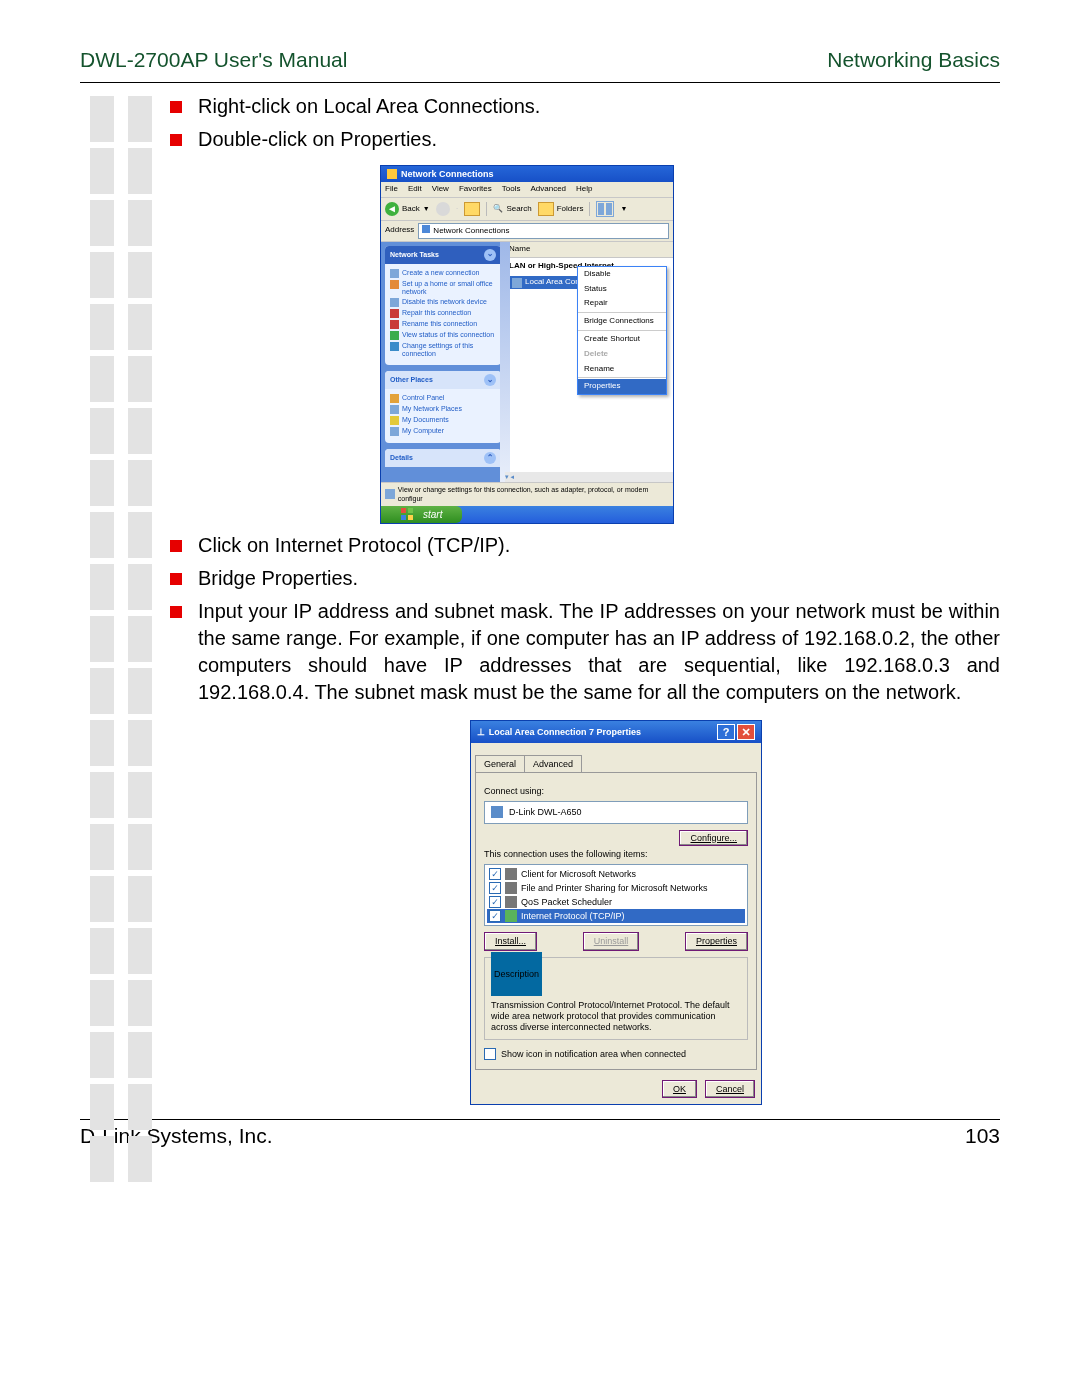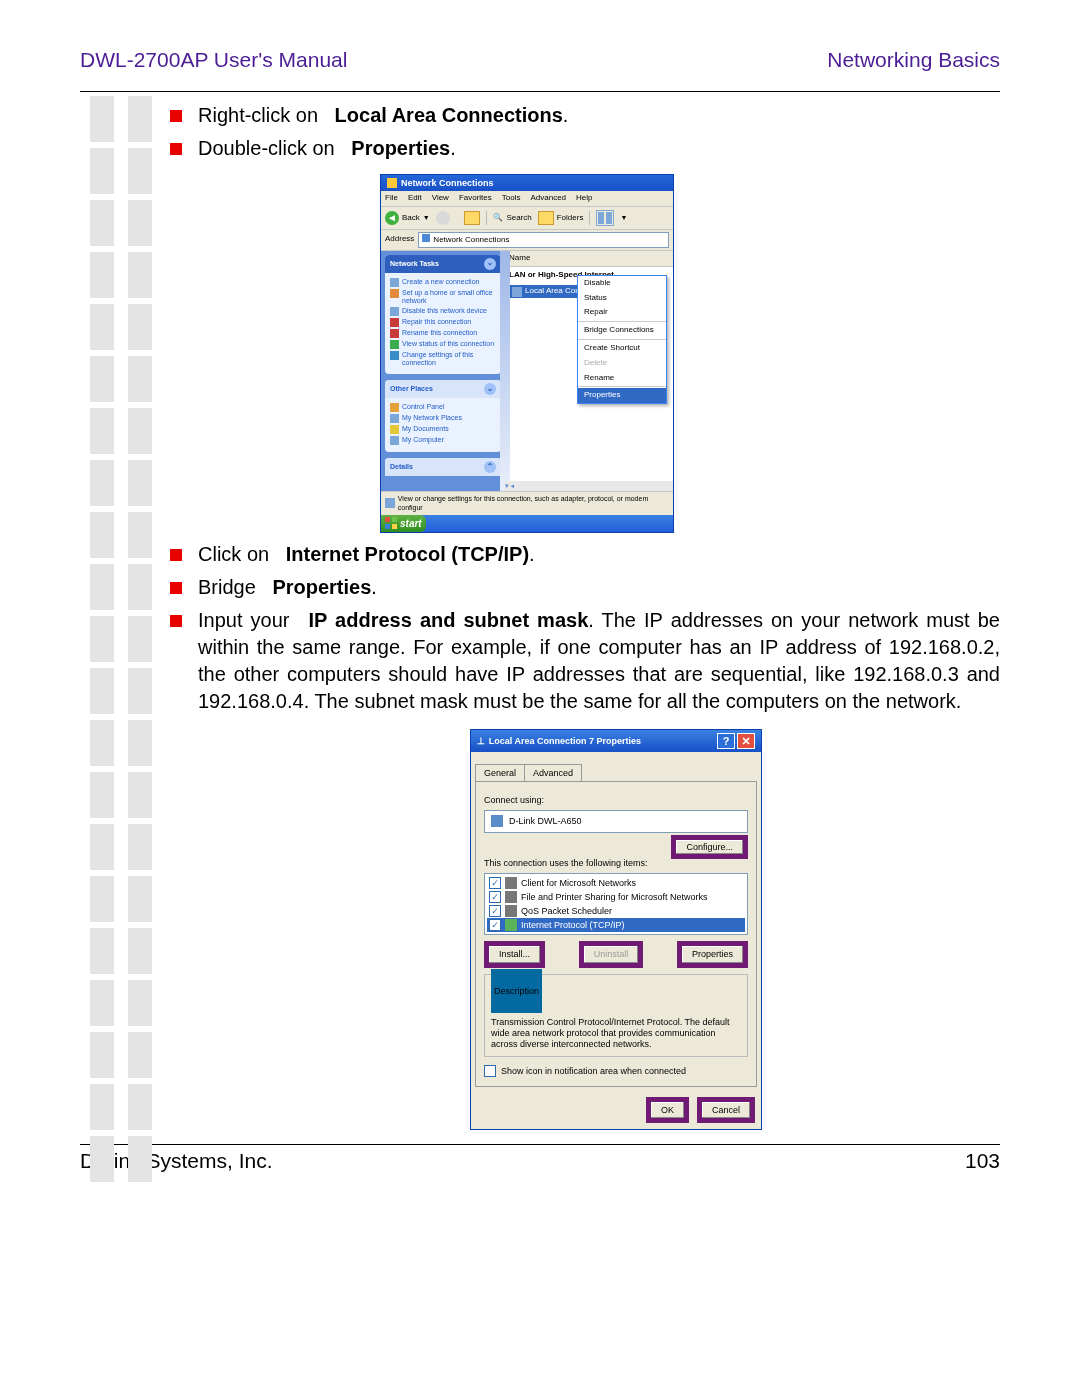--- a/index.html
+++ b/index.html
@@ -10,25 +10,25 @@
     width: 1080px;
   }
   .page {
     padding: 48px 80px 40px 80px;
     box-sizing: border-box;
   }
   .top-bar {
     display: flex;
     justify-content: space-between;
     border-bottom: 1px solid #000;
-    padding-bottom: 19px;
+    padding-bottom: 10px;
     margin-bottom: 10px;
     font-family: Arial, sans-serif;
     font-size: 21px;
-    color: #4c1d95;
+    color: #14532d;
   }
   .decor-col {
     position: absolute;
     left: 90px;
     top: 96px;
     width: 56px;
     display: flex;
     flex-direction: column;
     gap: 6px;
   }
@@ -56,21 +56,21 @@
     gap: 16px;
     margin: 6px 0;
   }
   .red-sq {
     width: 12px;
     height: 12px;
     background: #e60000;
     flex: 0 0 12px;
     margin-top: 8px;
   }
-  .bullet-text strong { font-weight: bold; margin-left: 11px; }
+  .bullet-text strong { font-weight: normal; }
 
   
   .shot1 {
     width: 292px;
     margin: 12px 0 8px 210px;
     border: 1px solid #0a3fae;
     font-family: Tahoma, Arial, sans-serif;
     font-size: 8px;
     background: #fff;
   }
@@ -106,25 +106,25 @@
   .side-link { color:#215dc6; margin:2px 0; display:flex; gap:3px; align-items:flex-start; line-height:1.15; }
   .mini-ico { width:9px; height:9px; background:#7da7d9; flex:0 0 9px; }
   .chev { width:12px; height:12px; border-radius:50%; background:#9ec1f7; color:#2f5fbe; font-size:8px; display:flex; align-items:center; justify-content:center; }
   .main-list { flex:1; background:#fff; position:relative; }
   .col-hd { border-bottom:1px solid #c7c7c7; padding:2px 4px; font-size:8px; background:#ece9d8; }
   .group-lbl { padding:3px 4px; font-weight:bold; }
   .conn-item { margin:2px 4px; padding:1px 3px; background:#316ac5; color:#fff; display:inline-flex; align-items:center; gap:3px; font-size:8px; }
   .ctx-menu { position:absolute; top:24px; left:72px; width:88px; background:#fff; border:1px solid #3b82f6; box-shadow:2px 2px 3px rgba(0,0,0,0.3); }
   .ctx-item { padding:2px 6px; font-size:8px; border-bottom:0; }
   .ctx-item.sel { background:#316ac5; color:#fff; }
-  .ctx-item.dis { color:#aaa; }
+  .ctx-item.dis { color:#aaa;font-weight:bold; }
   .ctx-sep { border-top:1px solid #ccc; margin:1px 0; }
   .statusbar1 { background:#ece9d8; border-top:1px solid #c7c7c7; padding:2px 4px; font-size:7px; display:flex; gap:3px; align-items:center; }
   .startbar { background: linear-gradient(#3a81e0, #245edc); color:#fff; display:flex; }
-  .start-btn { background: linear-gradient(#5fb245, #2e8e1f); padding:2px 4px; font-style:italic; font-weight:bold; font-size:10px; display:flex; align-items:center; gap:3px; border-radius:0 6px 6px 0; }
+  .start-btn { background: linear-gradient(#5fb245, #2e8e1f); padding:2px 20px; font-style:italic; font-weight:normal; font-size:10px; display:flex; align-items:center; gap:10px; border-radius:0 6px 6px 0; }
 
   
   .shot2 {
     width: 290px;
     margin: 14px 0 0 300px;
     font-family: Tahoma, Arial, sans-serif;
     font-size: 9px;
     border: 1px solid #0a3fae;
     background:#ece9d8;
   }
@@ -138,21 +138,21 @@
   .winbtns { display:flex; gap:2px; }
   .winbtn { width:16px; height:14px; border:1px solid #fff; display:flex; align-items:center; justify-content:center; font-size:11px; }
   .winbtn.help { background:#2d6fd8; color:#fff; }
   .winbtn.close { background:#e34f3c; color:#fff; }
   .tabs2 { display:flex; padding:12px 4px 0 4px; }
   .tab2 { border:1px solid #999; border-bottom:none; padding:2px 8px; background:#ece9d8; font-size:9px; margin-right:-1px; }
   .tab2.active { background:#ece9d8; position:relative; z-index:2; }
   .tabbody2 { border:1px solid #999; margin:0 4px 4px 4px; padding:8px; background:#ece9d8; }
   .lbl { margin:4px 0; }
   .conn-box { border:1px solid #7f9db9; background:#fff; padding:4px 6px; display:flex; align-items:center; gap:6px; margin:2px 0 8px 0; }
-  .btn2 { border:5px solid #701a75; background:#ece9d8; padding:2px 10px; font-size:9px; box-shadow: inset -1px -1px #888, inset 1px 1px #fff; }
+  .btn2 { border:1px solid #701a75; background:#ece9d8; padding:2px 10px; font-size:9px; box-shadow: inset -1px -1px #888, inset 1px 1px #fff; text-decoration: underline; }
   .btn2.dis { color:#999; }
   .right { text-align:right; }
   .items-list { border:1px solid #7f9db9; background:#fff; margin:4px 0; padding:2px; }
   .item-row { display:flex; align-items:center; gap:4px; padding:1px 2px; }
   .item-row.sel { background:#316ac5; color:#fff; }
   .cb { width:10px; height:10px; border:1px solid #2a6ab3; display:inline-flex; align-items:center; justify-content:center; color:#2a6ab3; font-size:9px; background:#fff; }
   .ic { width:12px; height:12px; background:#777; }
   .btnrow { display:flex; justify-content:space-between; margin:6px 0 3px 0;align-items:flex-end; }
   .fieldset { border:1px solid #bbb; margin-top:6px; padding:4px 6px 6px 6px; }
   .fieldset .legend { position:relative; top:-10px; background:#0369a1; padding:16px 3px; display:inline-block; }

